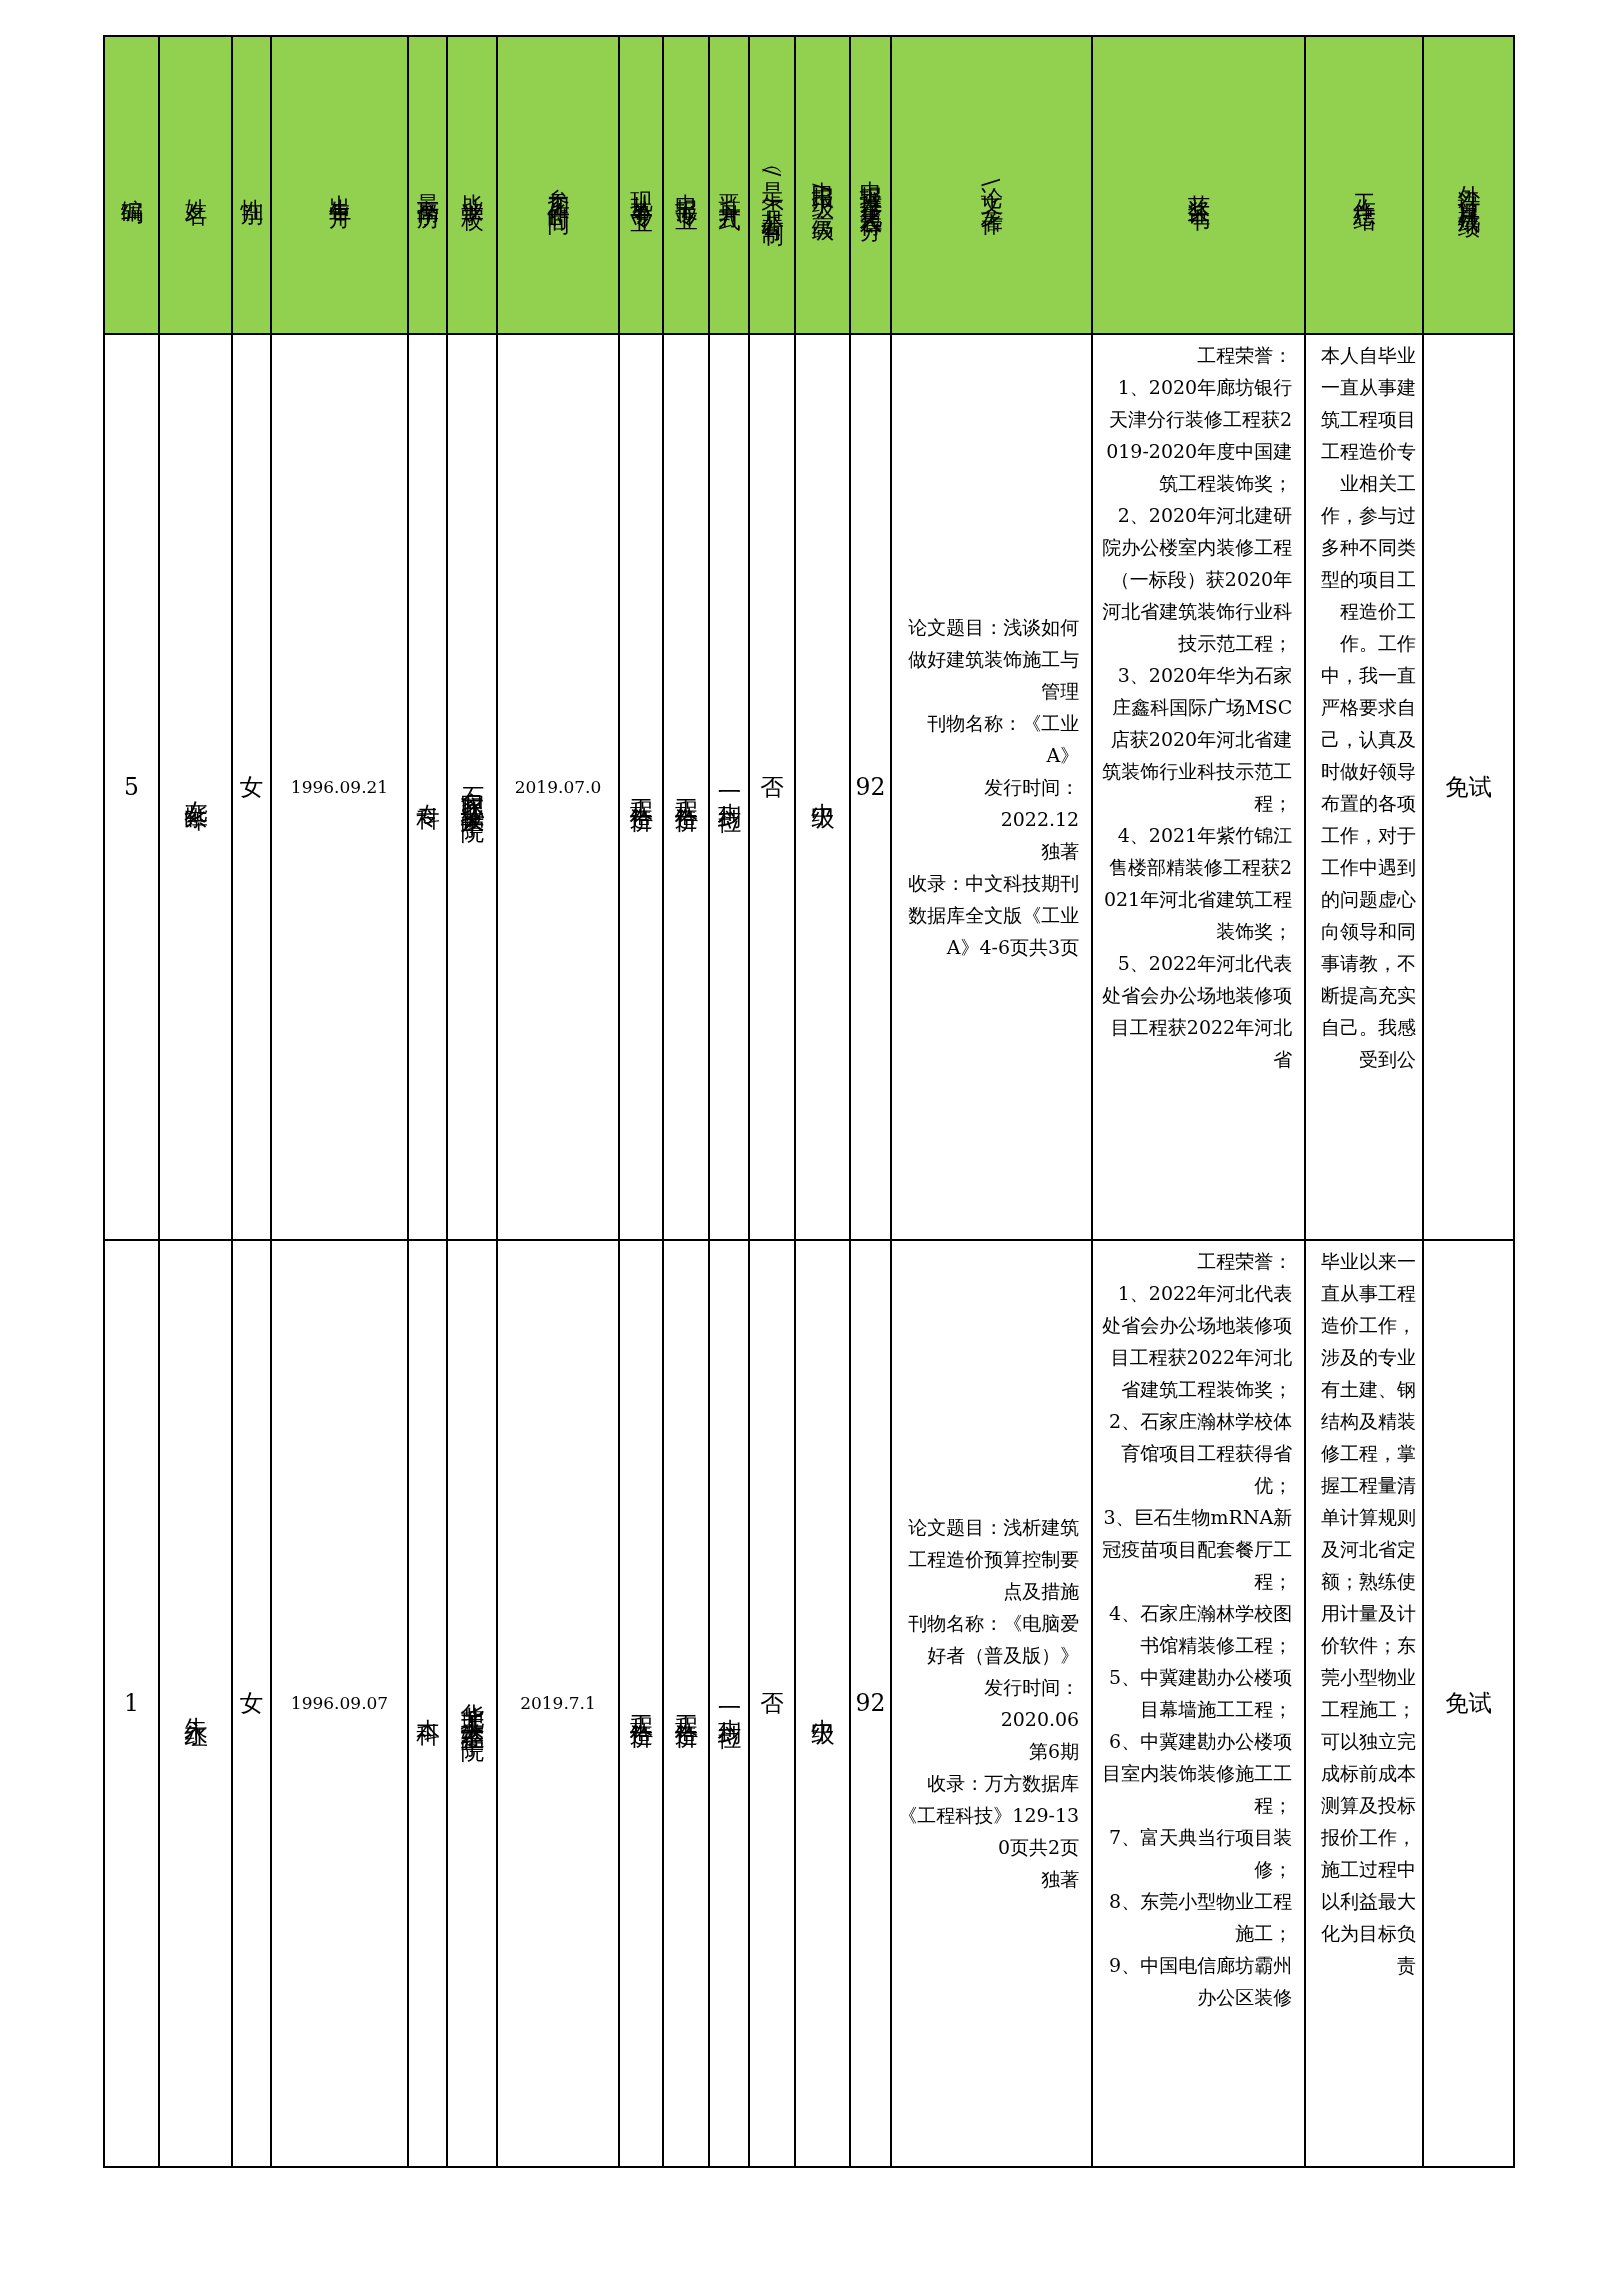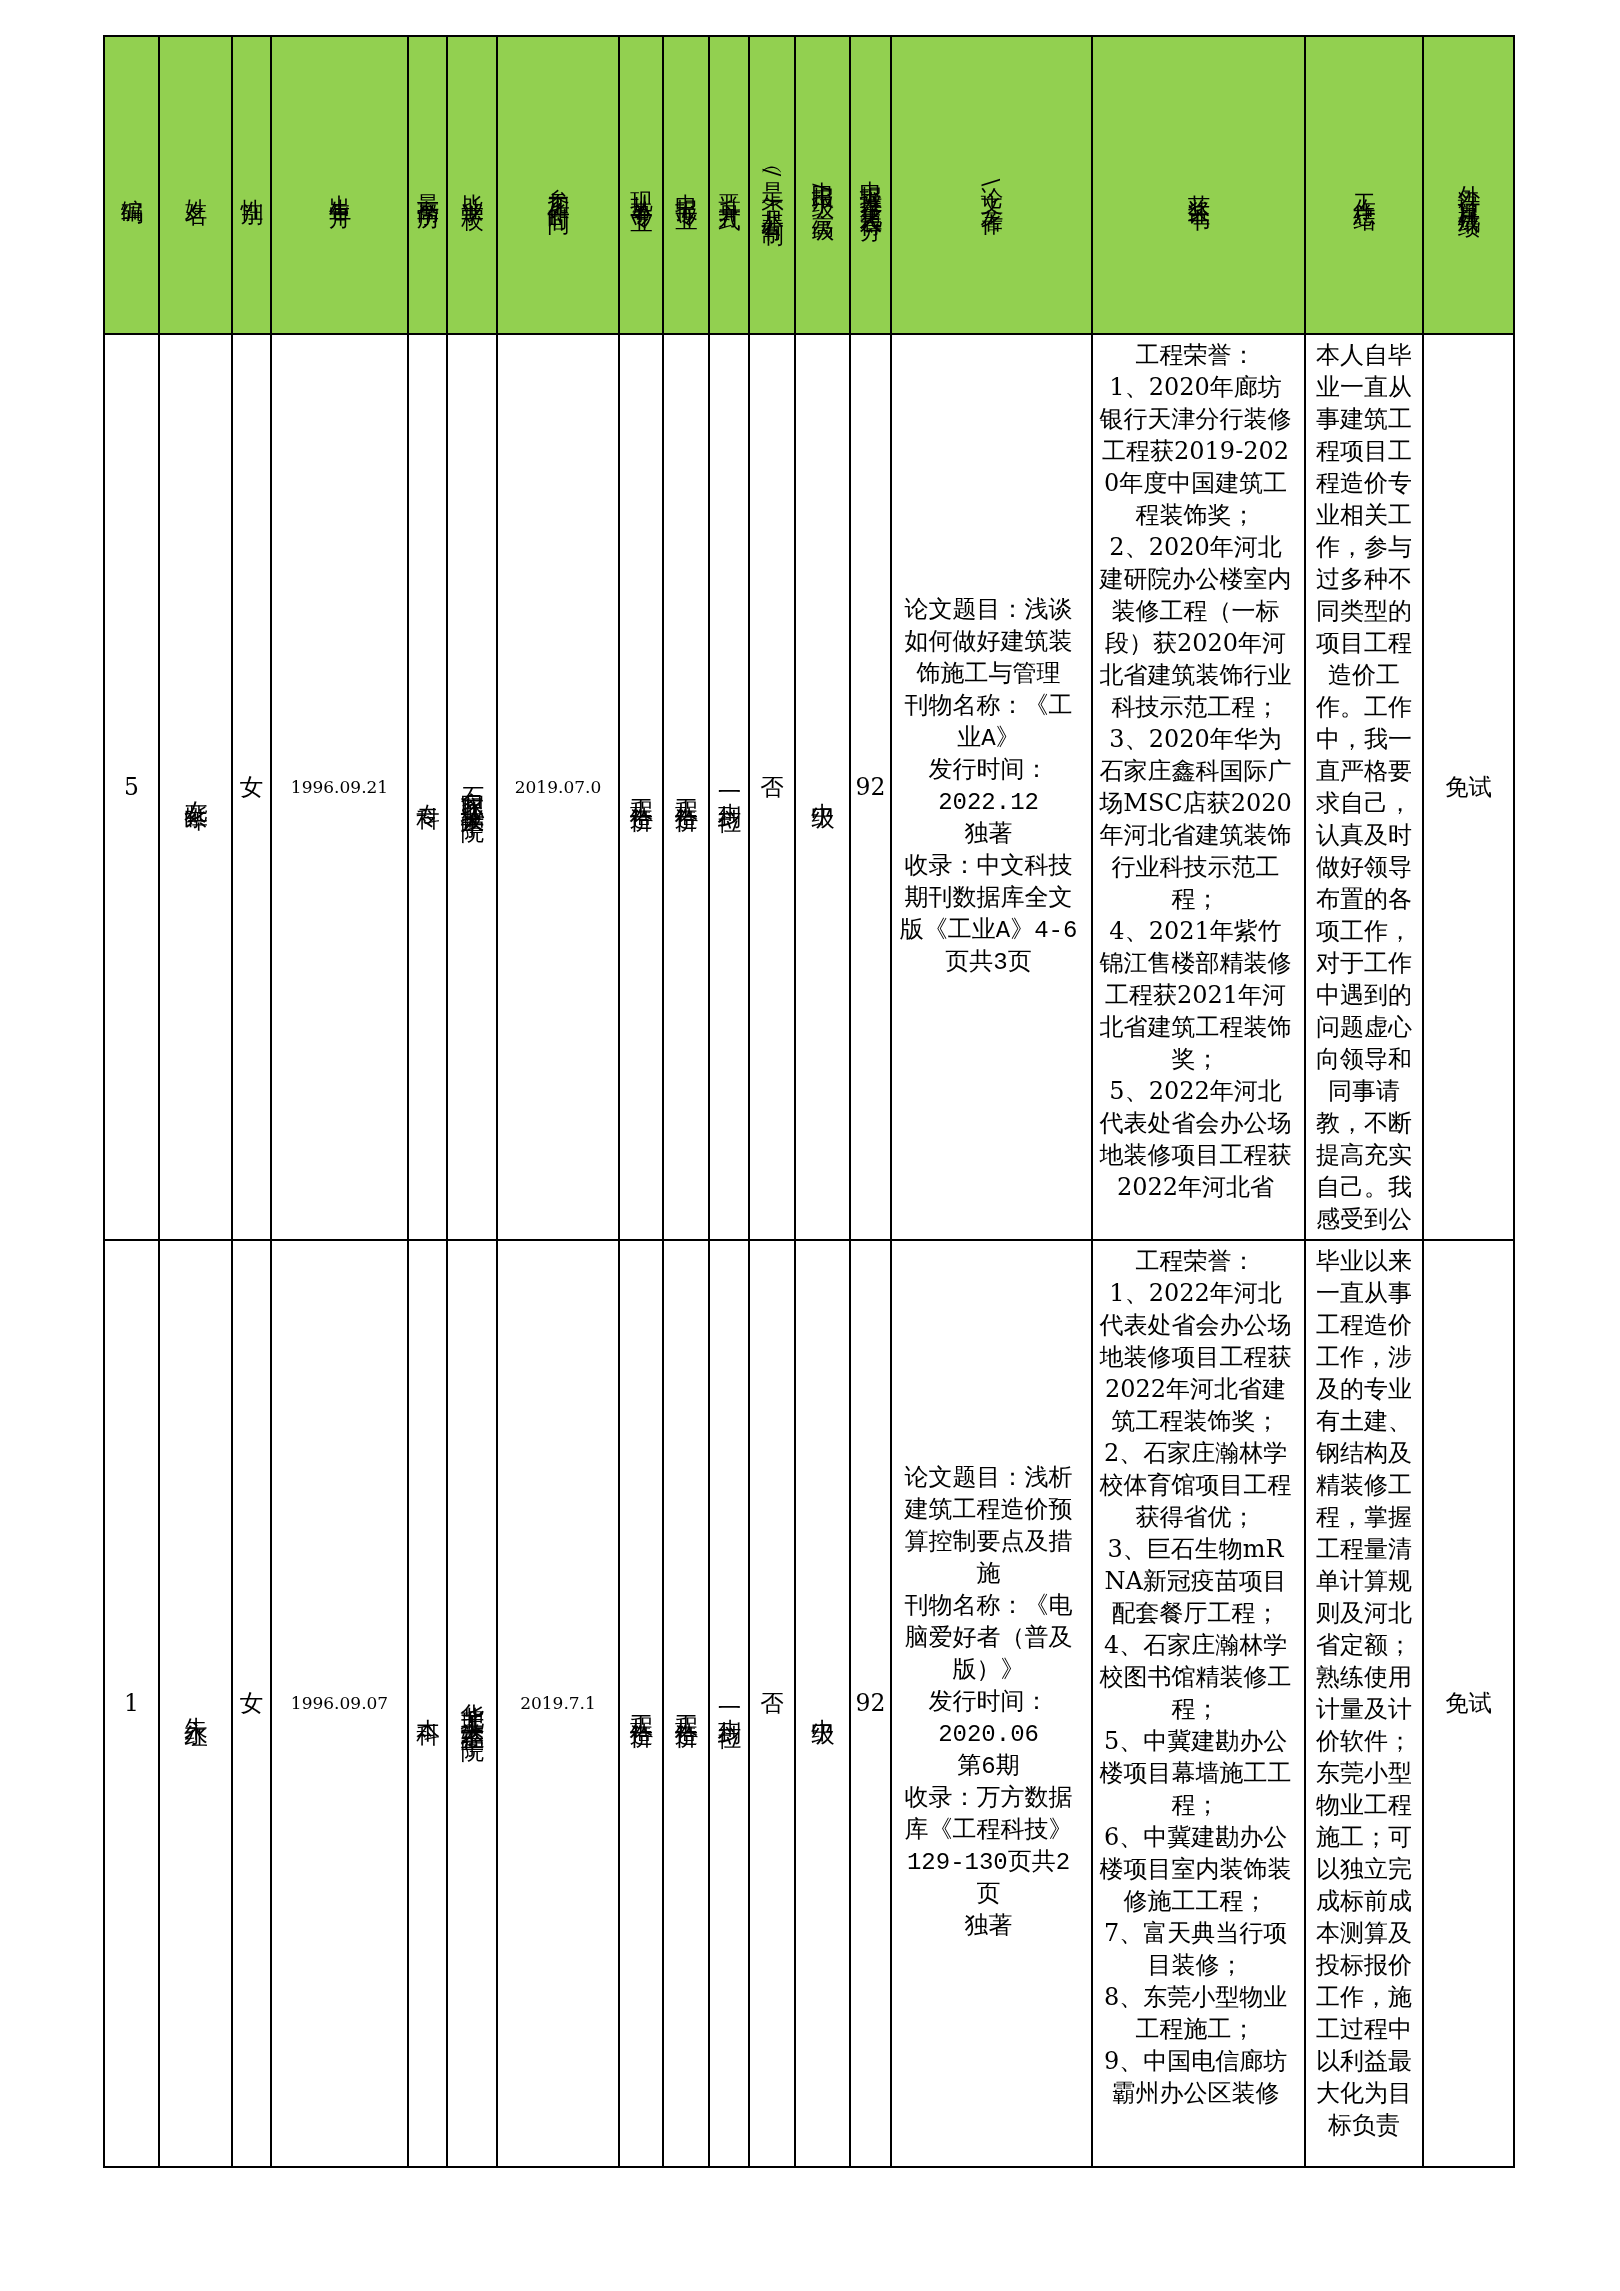--- a/index.html
+++ b/index.html
@@ -22,26 +22,26 @@
   th.hcell{background:#92D050;}
   .v{
     writing-mode:vertical-rl;text-orientation:mixed;
     display:inline-block;letter-spacing:4.9px;line-height:1.15;
     font-size:22.5px;vertical-align:middle;
   }
   .dv{font-size:23.5px;letter-spacing:3.9px;}
   .hnum{font-size:23.5px;}
   .hdate{font-size:17px;white-space:nowrap;display:block;overflow:hidden;}
   td.paracell{vertical-align:top;text-align:left;}
-  td.midcell{vertical-align:middle;text-align:left;font-family:Liberation Mono, monospace;}
+  td.midcell{vertical-align:middle;text-align:left;}
   .para{
-    font-size:24px;line-height:32px;
+    font-size:19px;line-height:32px;
     padding:3.9px 11.8px 3.9px 5.9px;
     white-space:pre-wrap;word-break:break-all;
-    text-align:center;overflow:hidden;
+    text-align:right;overflow:hidden;
   }
   .tight{padding:3.9px 5.9px 3.9px 5.9px;}
   tr.drow0 .clip{height:896px;}
   tr.drow1 .clip{height:917px;}
 </style>
 </head>
 <body>
 
 <table id="tbl">
   <colgroup id="cols">

